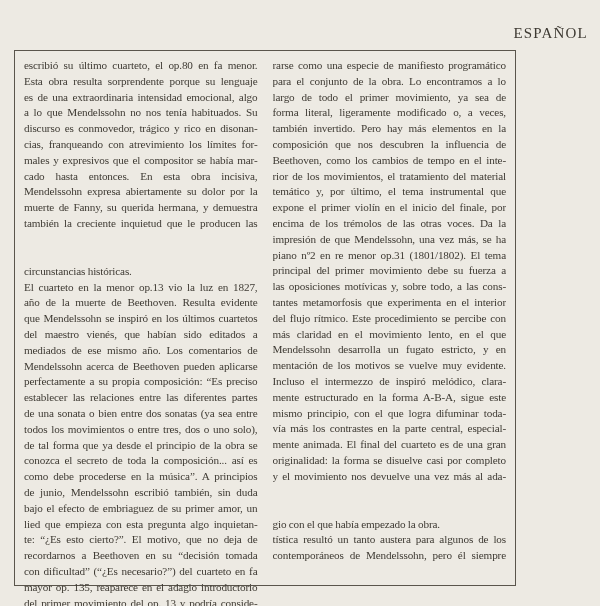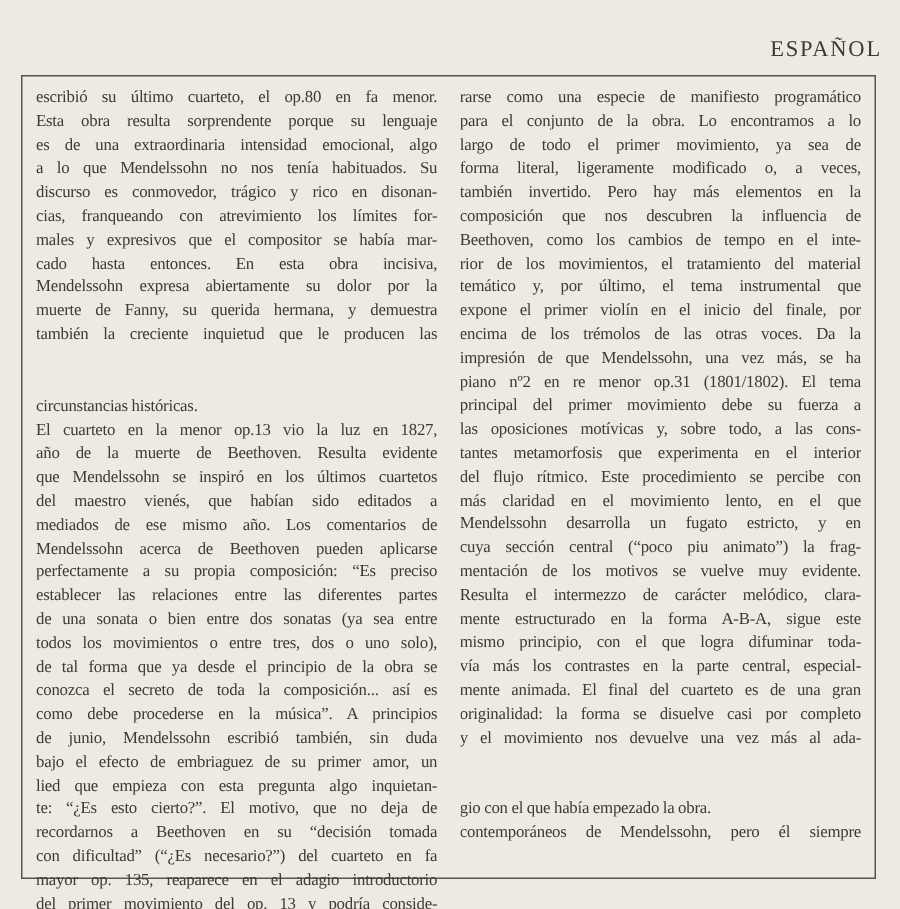--- a/index.html
+++ b/index.html
@@ -27,21 +27,21 @@
     white-space: nowrap;
   }
   .header .pnum {
     margin-left: 12px;
     letter-spacing: 0.8px;
   }
   .frame {
     position: absolute;
     left: 14px;
     top: 50px;
-    width: 570px;
+    width: 502px;
     height: 536px;
     border: 1px solid var(--line, #5a554c);
     box-sizing: border-box;
     padding: 7px 9px;
     display: flex;
     gap: 15px;
   }
   .col {
     flex: 1 1 0;
     min-width: 0;
@@ -117,26 +117,26 @@
         <div class="line">expone el primer violín en el inicio del finale, por</div>
         <div class="line">encima de los trémolos de las otras voces. Da la</div>
         <div class="line">impresión de que Mendelssohn, una vez más, se ha</div>
         <div class="line">piano nº2 en re menor op.31 (1801/1802). El tema</div>
         <div class="line">principal del primer movimiento debe su fuerza a</div>
         <div class="line">las oposiciones motívicas y, sobre todo, a las cons-</div>
         <div class="line">tantes metamorfosis que experimenta en el interior</div>
         <div class="line">del flujo rítmico. Este procedimiento se percibe con</div>
         <div class="line">más claridad en el movimiento lento, en el que</div>
         <div class="line">Mendelssohn desarrolla un fugato estricto, y en</div>
-        <div class="line">cuya sección central (“poco piu animato”) la frag-</div>
         <div class="line">mentación de los motivos se vuelve muy evidente.</div>
-        <div class="line">Resulta el intermezzo de carácter melódico, clara-</div>
+        <div class="line">Incluso el intermezzo de inspiró melódico, clara-</div>
         <div class="line">mente estructurado en la forma A-B-A, sigue este</div>
         <div class="line">mismo principio, con el que logra difuminar toda-</div>
         <div class="line">vía más los contrastes en la parte central, especial-</div>
         <div class="line">mente animada. El final del cuarteto es de una gran</div>
         <div class="line">originalidad: la forma se disuelve casi por completo</div>
         <div class="line">y el movimiento nos devuelve una vez más al ada-</div>
         <div class="line flush">gio con el que había empezado la obra.</div>
+        <div class="line">tística resultó un tanto austera para algunos de los</div>
         <div class="line">contemporáneos de Mendelssohn, pero él siempre</div>
       </div>
   </div>
 </div>
 
 </body></html>

